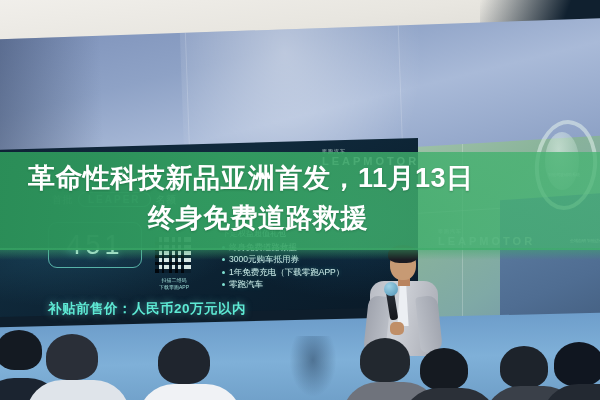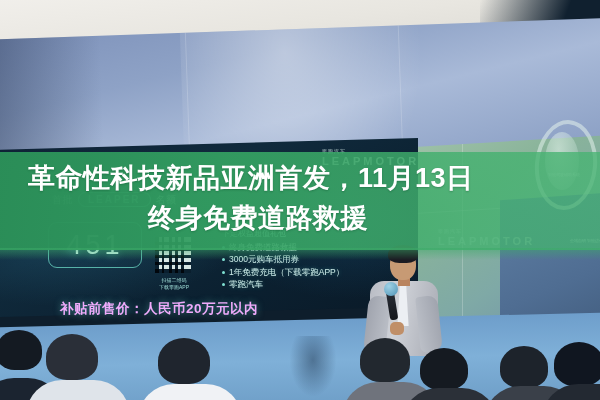--- a/index.html
+++ b/index.html
@@ -223,23 +223,23 @@
     margin-right: 4px;
     vertical-align: middle;
   }
   .bullets .hdr {
     color: #a9e6df;
     font-size: 8px;
   }
 
   .price-line {
     position: absolute;
-    left: 60px; top: 300px;
-    z-index: 4;
-    color: #f0abfc;
+    left: 48px; top: 300px;
+    z-index: 4;
+    color: #5eead4;
     font-size: 13.5px;
     font-weight: bold;
     white-space: nowrap;
     letter-spacing: 0.5px;
     text-shadow: 0 0 7px rgba(110,220,210,0.55);
   }
 
   
   .leapmotor {
     position: absolute;

